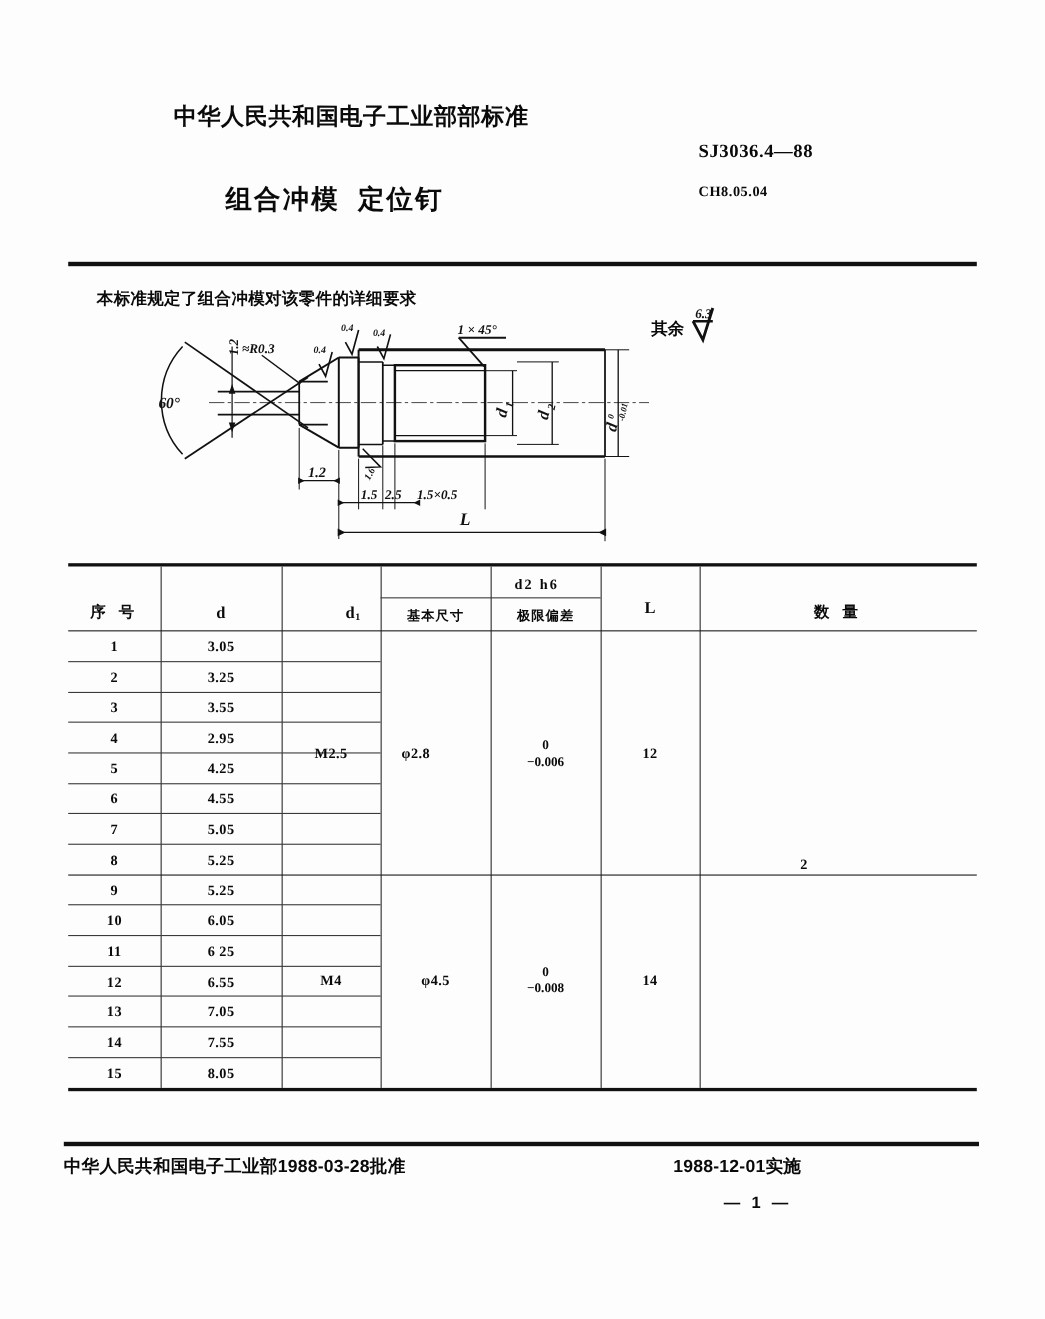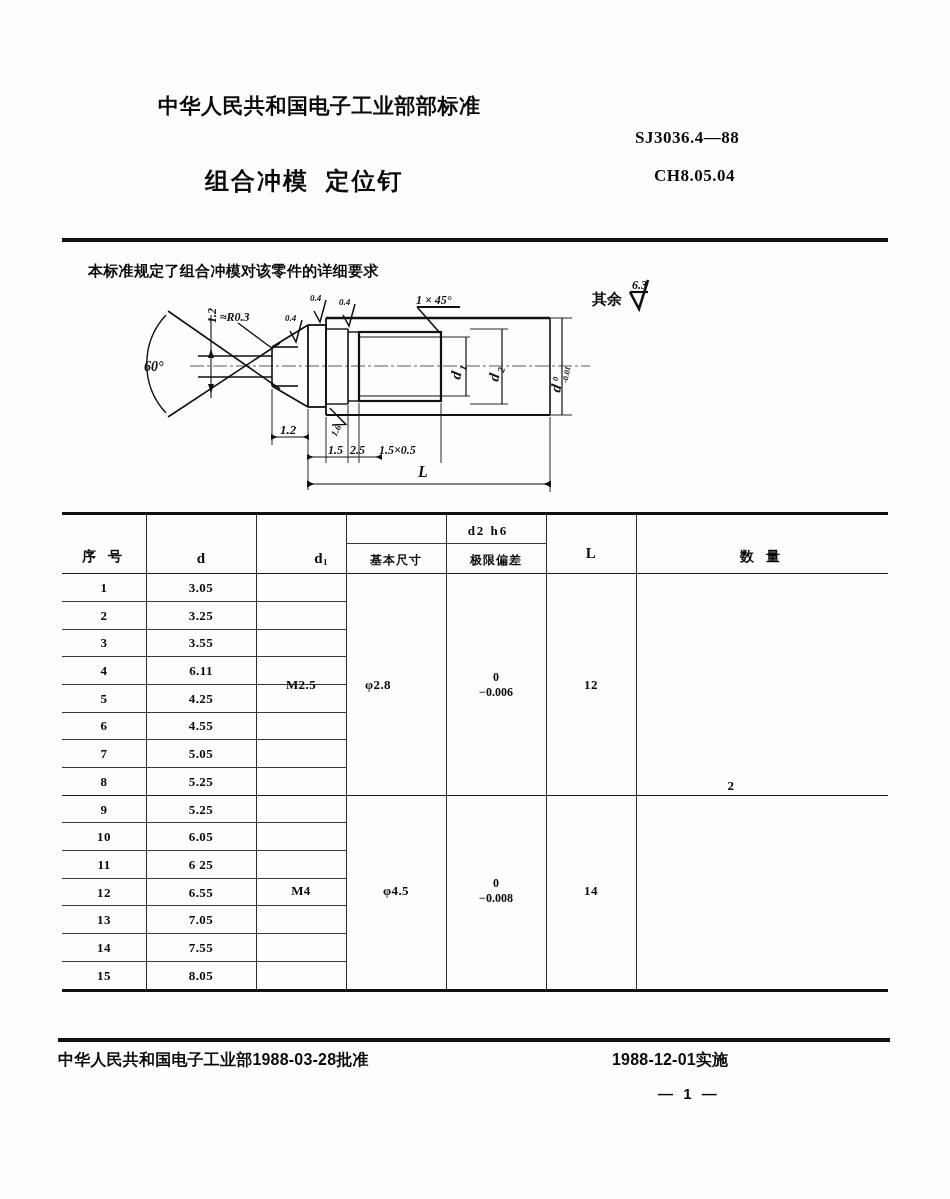--- a/index.html
+++ b/index.html
@@ -51,24 +51,23 @@
     font-size: 17px;
     letter-spacing: 0.5px;
     white-space: nowrap;
   }
   .hdr-code2 {
     position: absolute;
     left: 635px;
     top: 166px;
     font-family: "Liberation Serif", "DejaVu Serif", serif;
     font-weight: bold;
-    font-size: 17px;
+    font-size: 13px;
     letter-spacing: 0.5px;
     white-space: nowrap;
-    margin-left: 19px;
   }
   .rule-top {
     position: absolute;
     left: 62px;
     top: 238px;
     width: 826px;
     height: 4px;
     background: #111;
   }
   .scope-text {
@@ -404,21 +403,21 @@
     <div class="hline" style="left:0; top:421px; width:284px;"></div>
     <div class="hline" style="left:0; top:449px; width:284px;"></div>
 
     <div class="cell" style="left:0;  top:68px;  width:84px;">1</div>
     <div class="cell" style="left:84px; top:68px; width:110px;">3.05</div>
     <div class="cell" style="left:0;  top:96px;  width:84px;">2</div>
     <div class="cell" style="left:84px; top:96px; width:110px;">3.25</div>
     <div class="cell" style="left:0;  top:123px; width:84px;">3</div>
     <div class="cell" style="left:84px; top:123px; width:110px;">3.55</div>
     <div class="cell" style="left:0;  top:151px; width:84px;">4</div>
-    <div class="cell" style="left:84px; top:151px; width:110px;">6.11</div>
+    <div class="cell" style="left:84px; top:151px; width:110px;">2.95</div>
     <div class="cell" style="left:0;  top:179px; width:84px;">5</div>
     <div class="cell" style="left:84px; top:179px; width:110px;">4.25</div>
     <div class="cell" style="left:0;  top:206px; width:84px;">6</div>
     <div class="cell" style="left:84px; top:206px; width:110px;">4.55</div>
     <div class="cell" style="left:0;  top:234px; width:84px;">7</div>
     <div class="cell" style="left:84px; top:234px; width:110px;">5.05</div>
     <div class="cell" style="left:0;  top:262px; width:84px;">8</div>
     <div class="cell" style="left:84px; top:262px; width:110px;">5.25</div>
     <div class="cell" style="left:0;  top:290px; width:84px;">9</div>
     <div class="cell" style="left:84px; top:290px; width:110px;">5.25</div>

